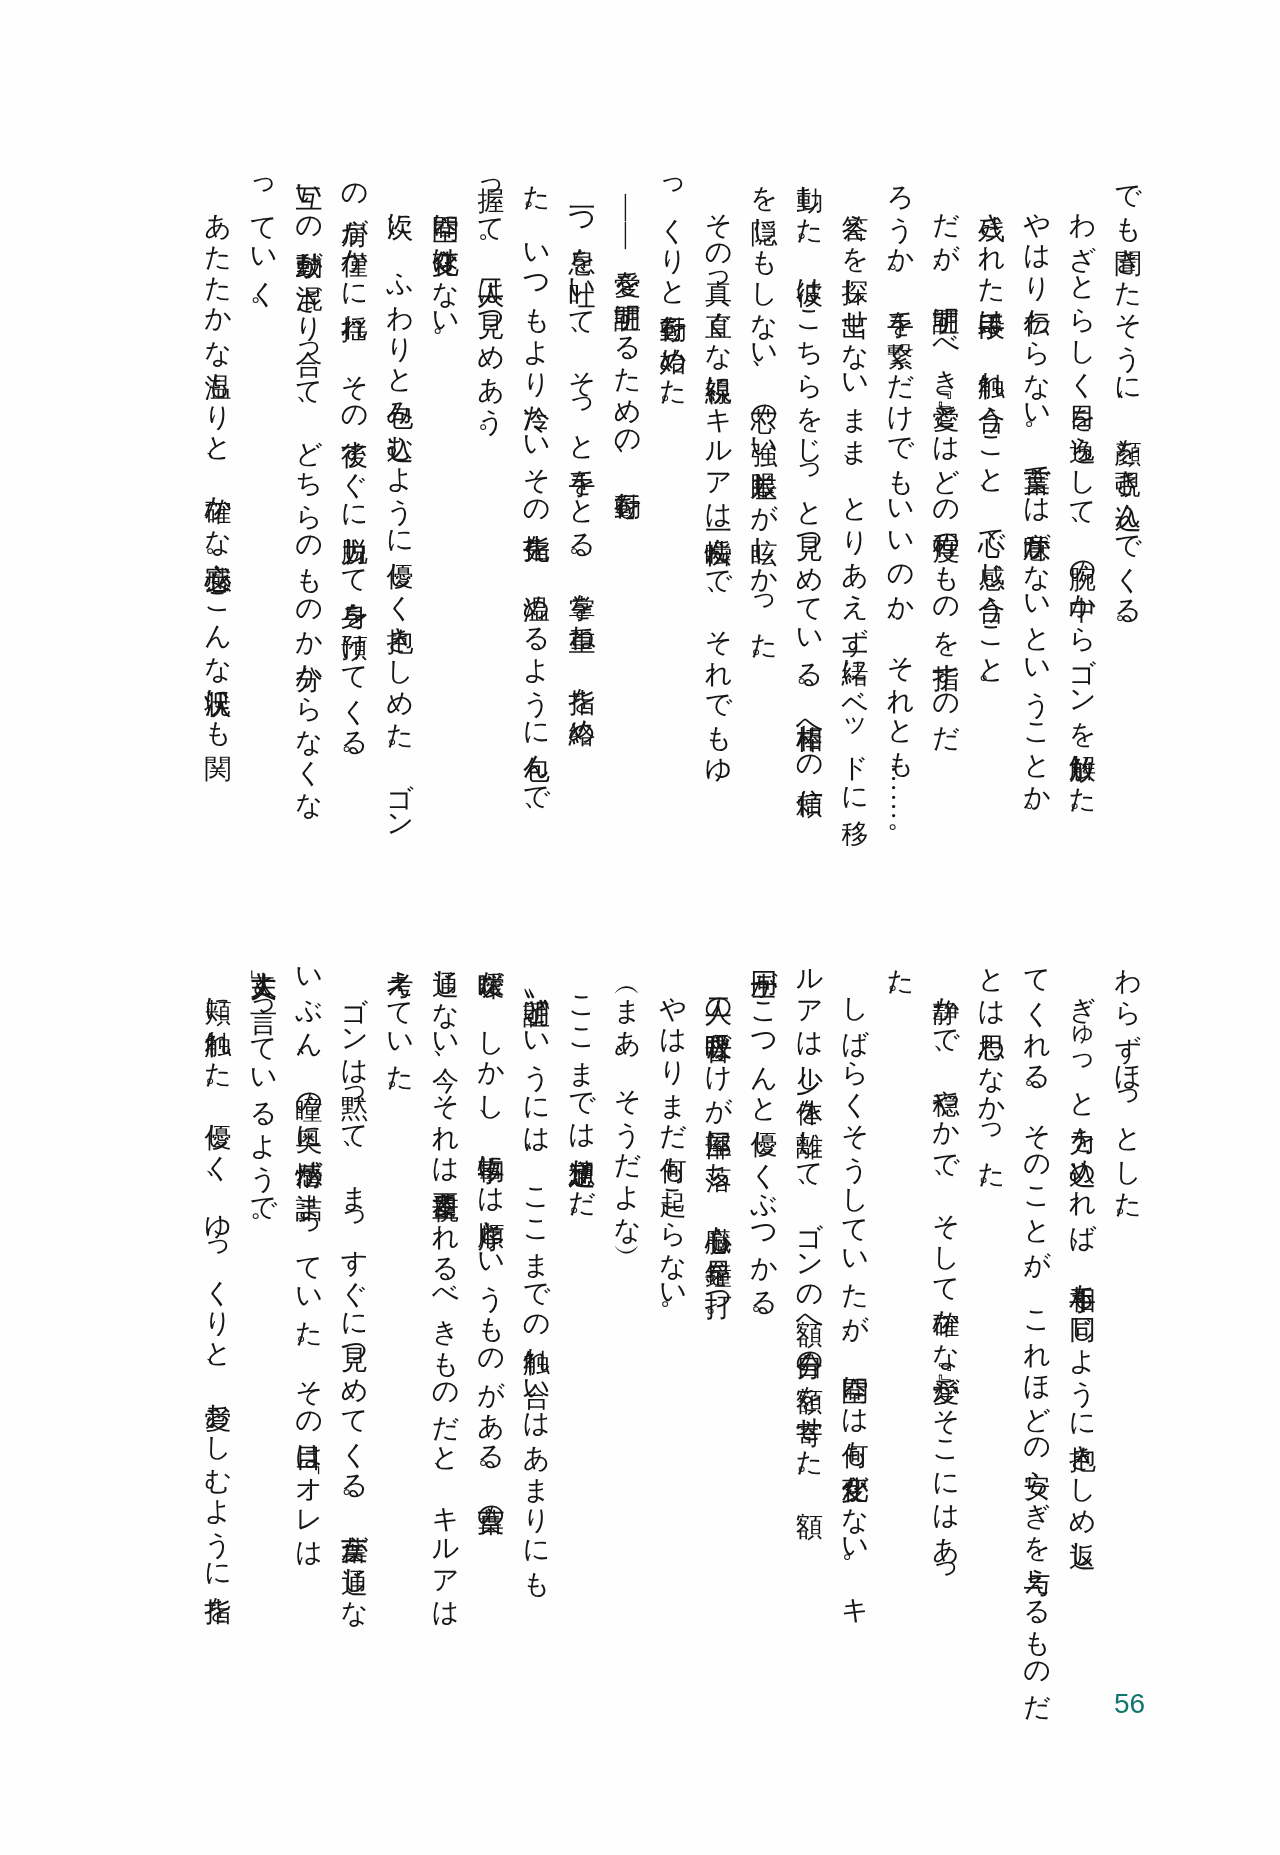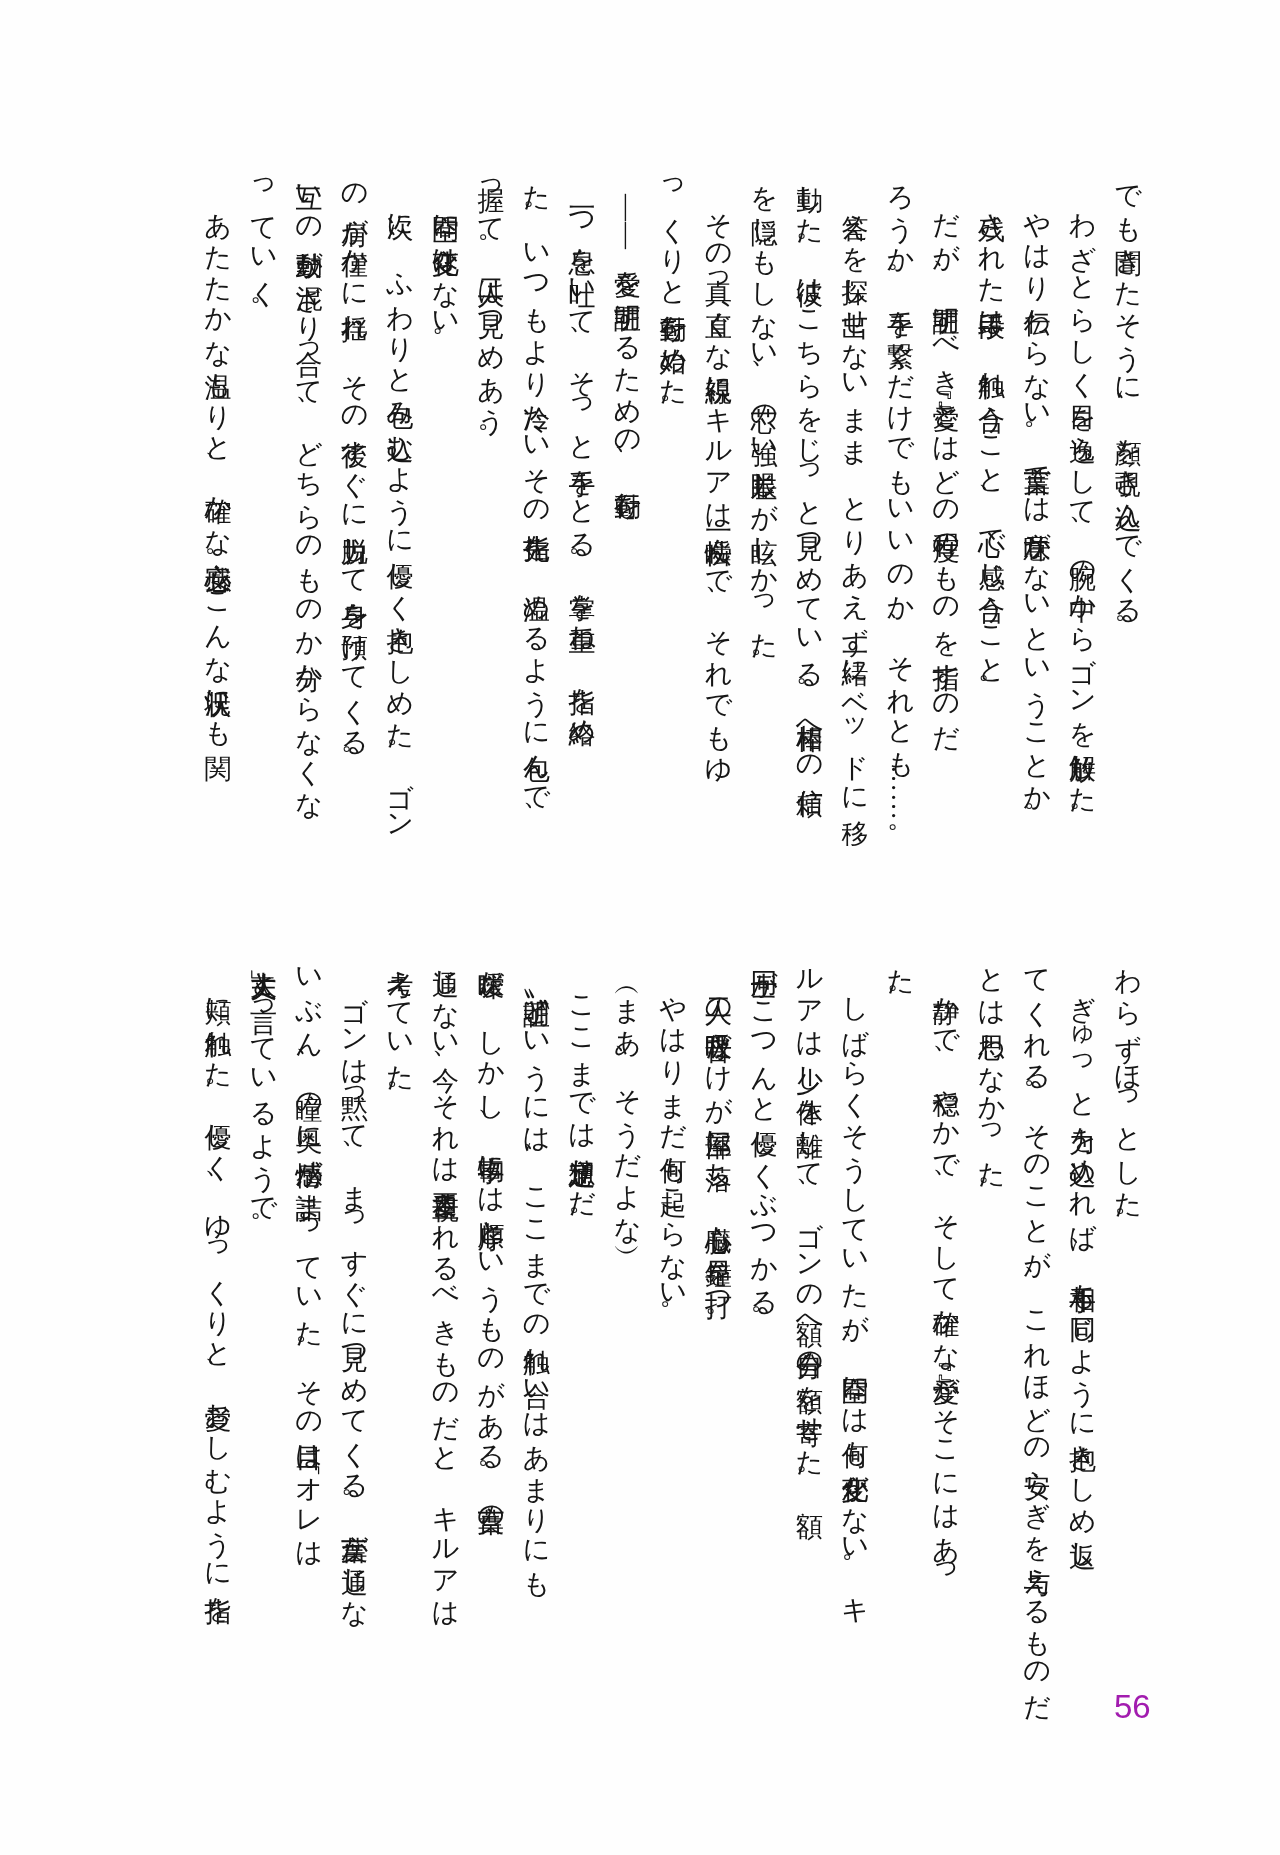--- a/index.html
+++ b/index.html
@@ -38,22 +38,22 @@
   }
   .band-bottom {
     top: 950px;
     height: 732px;
   }
   .page-number {
     position: absolute;
     top: 1688px;
     left: 1114px;
     font-family: "Liberation Sans", "DejaVu Sans", sans-serif;
-    font-size: 33px;
-    color: #a21caf;
+    font-size: 28px;
+    color: #0f766e;
   }
 </style>
 </head>
 <body>
 
 <div class="page">
 
   <div class="band band-top">
     <p class="col">でも聞きたそうに、顔を覗き込んでくる。</p>
     <p class="col">　わざとらしく目を逸らして、腕の中からゴンを解放した。</p>

